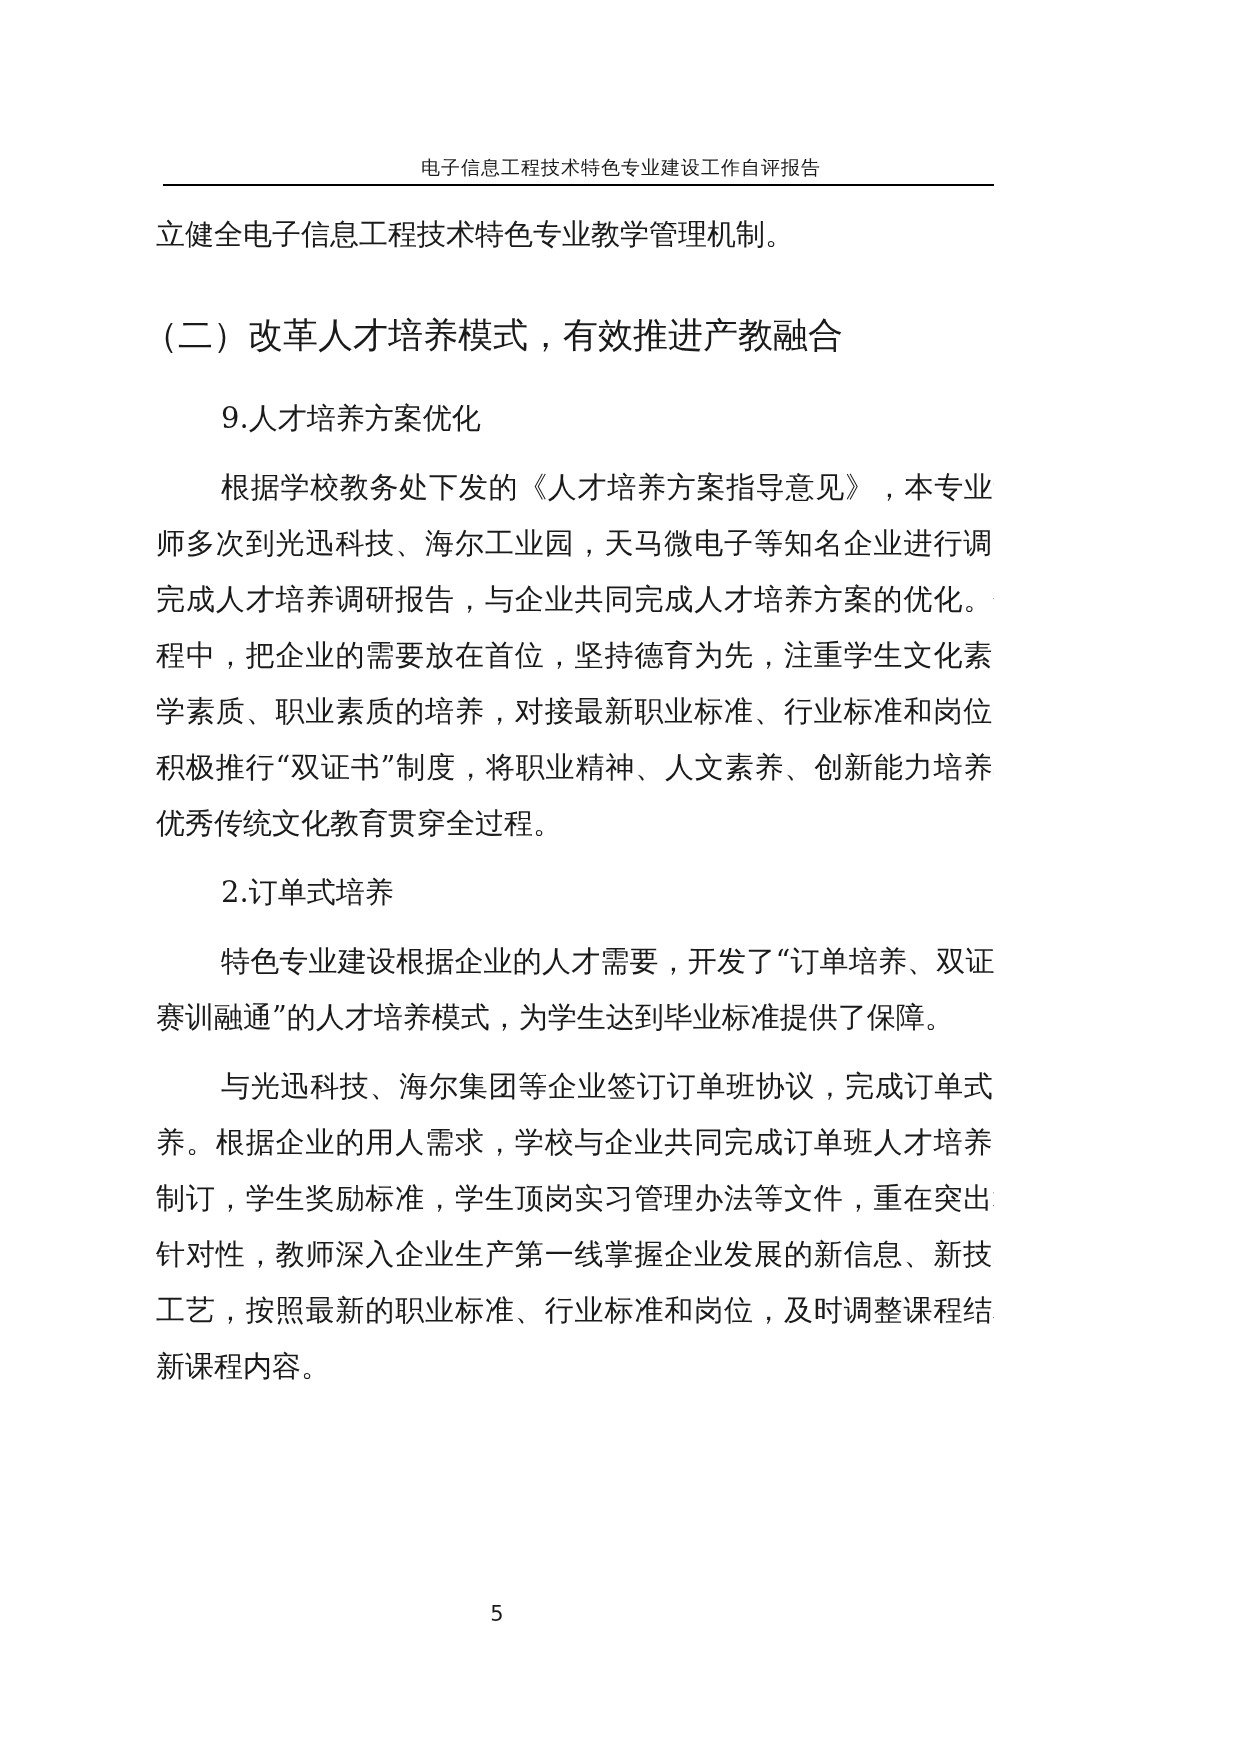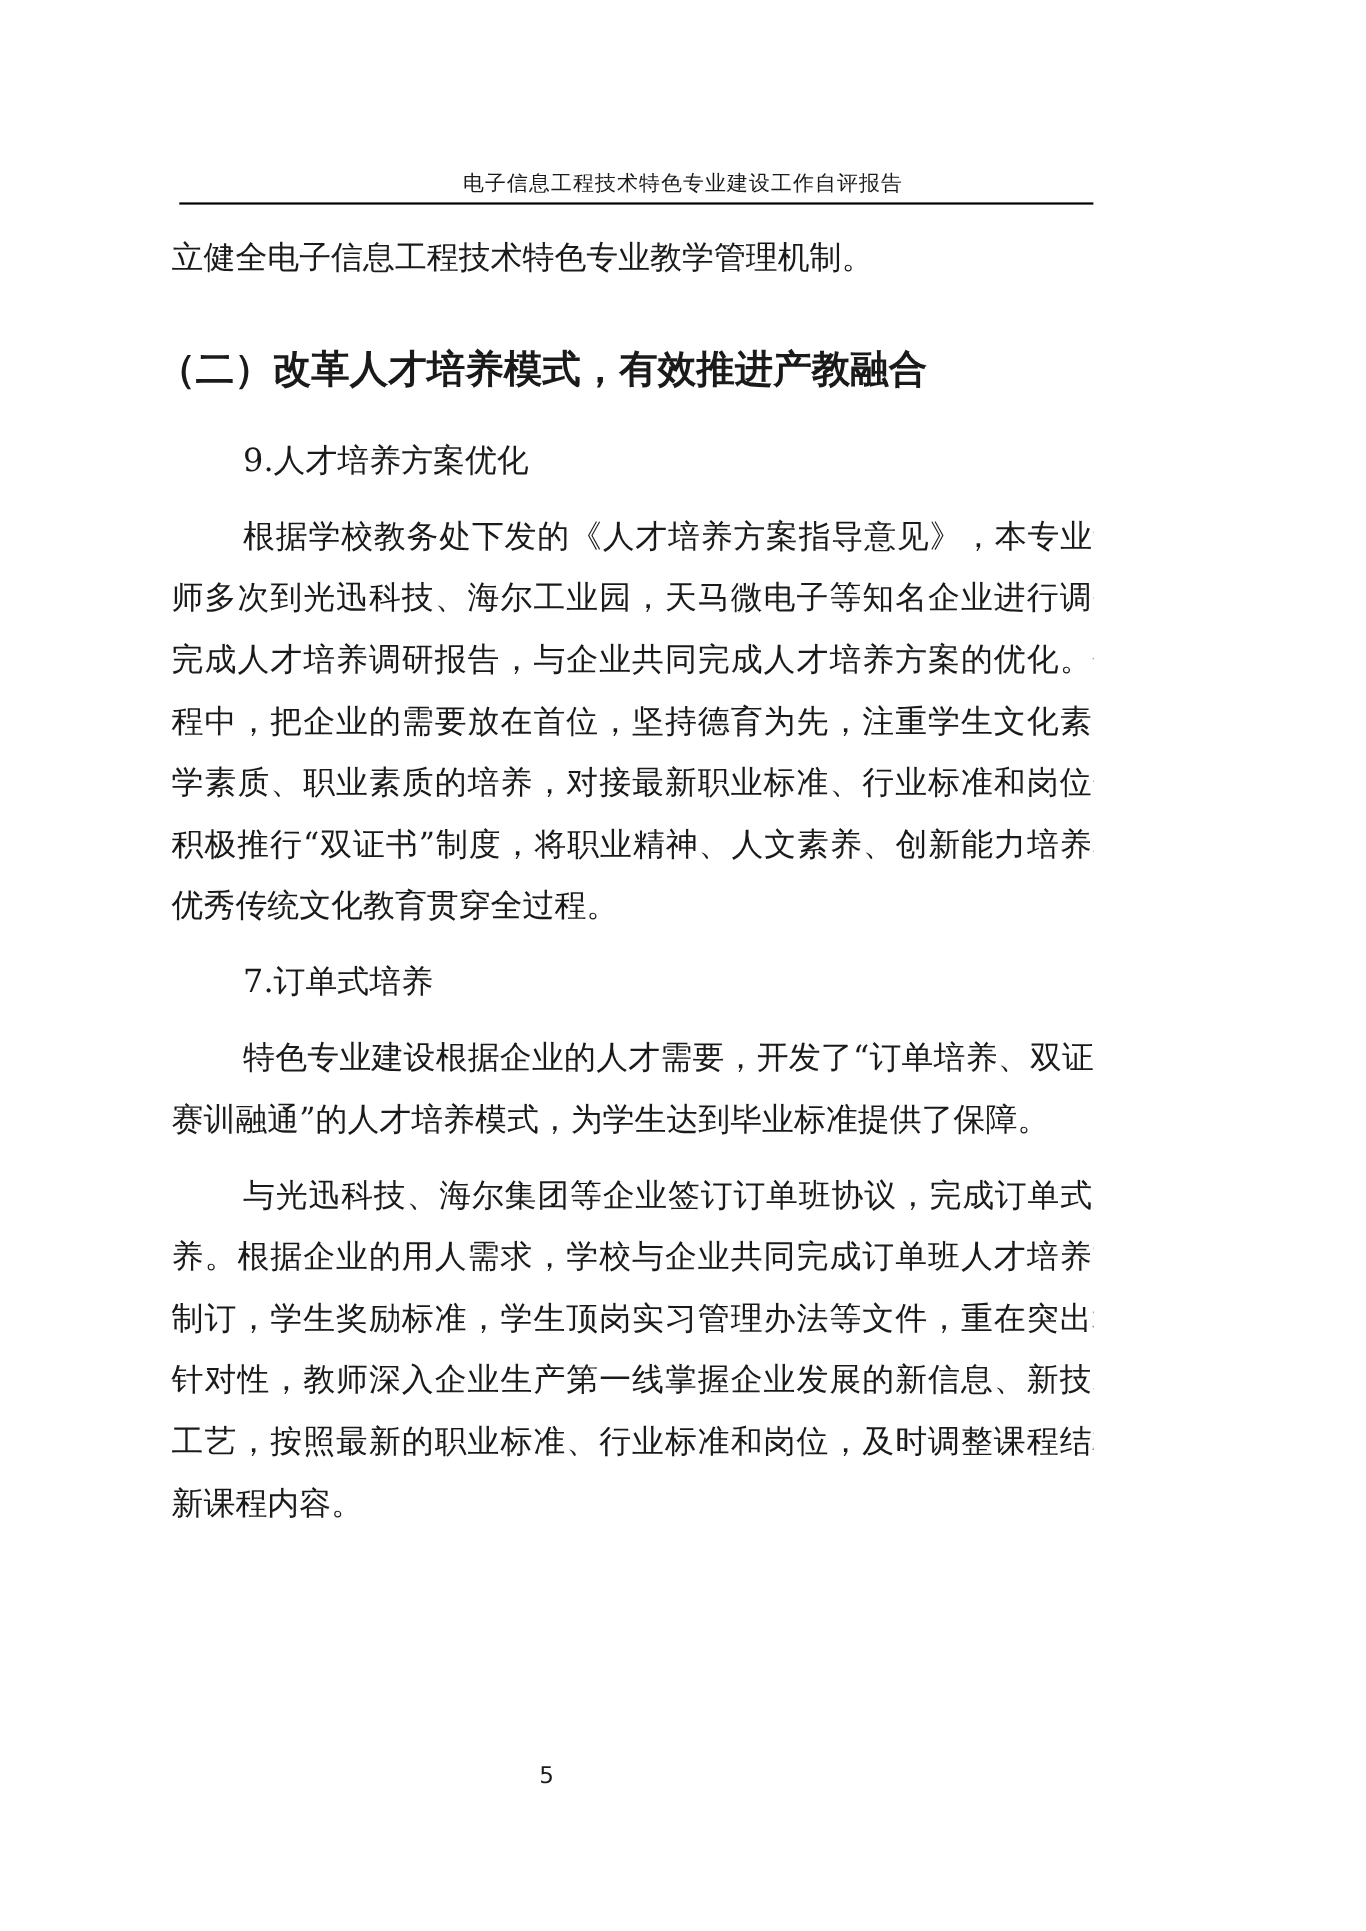--- a/index.html
+++ b/index.html
@@ -44,21 +44,21 @@
   }
   .content p {
     margin: 13px;
     padding: 0;
   }
   .para {
     text-indent: 65px;
   }
   .section-heading {
     font-size: 35px;
-    font-weight: bold;
+    font-weight: normal;
     line-height: 61px;
     margin: 43px 0 24px 0;
     text-align: left;
     white-space: nowrap;
   }
   
   .page-footer {
     position: absolute;
     top: 1602px;
     left: 0;
@@ -84,21 +84,21 @@
   <main class="content">
     <p class="cont">立健全电子信息工程技术特色专业教学管理机制。</p>
 
     <h2 class="section-heading">（二）改革人才培养模式，有效推进产教融合</h2>
 
 
     <p class="para">9.人才培养方案优化</p>
 
     <p class="para">根据学校教务处下发的《人才培养方案指导意见》，本专业组织教师多次到光迅科技、海尔工业园，天马微电子等知名企业进行调研，并完成人才培养调研报告，与企业共同完成人才培养方案的优化。优化过程中，把企业的需要放在首位，坚持德育为先，注重学生文化素质、科学素质、职业素质的培养，对接最新职业标准、行业标准和岗位规范，积极推行“双证书”制度，将职业精神、人文素养、创新能力培养和中华优秀传统文化教育贯穿全过程。</p>
 
-    <p class="para">7.订单式培养</p>
+    <p class="para">2.订单式培养</p>
 
     <p class="para">特色专业建设根据企业的人才需要，开发了“订单培养、双证对接、赛训融通”的人才培养模式，为学生达到毕业标准提供了保障。</p>
 
     <p class="para">与光迅科技、海尔集团等企业签订订单班协议，完成订单式人才培养。根据企业的用人需求，学校与企业共同完成订单班人才培养方案的制订，学生奖励标准，学生顶岗实习管理办法等文件，重在突出培养的针对性，教师深入企业生产第一线掌握企业发展的新信息、新技术、新工艺，按照最新的职业标准、行业标准和岗位，及时调整课程结构，更新课程内容。</p>
   </main>
 
   <footer class="page-footer">
     <span class="page-number">5</span>
   </footer>
 

